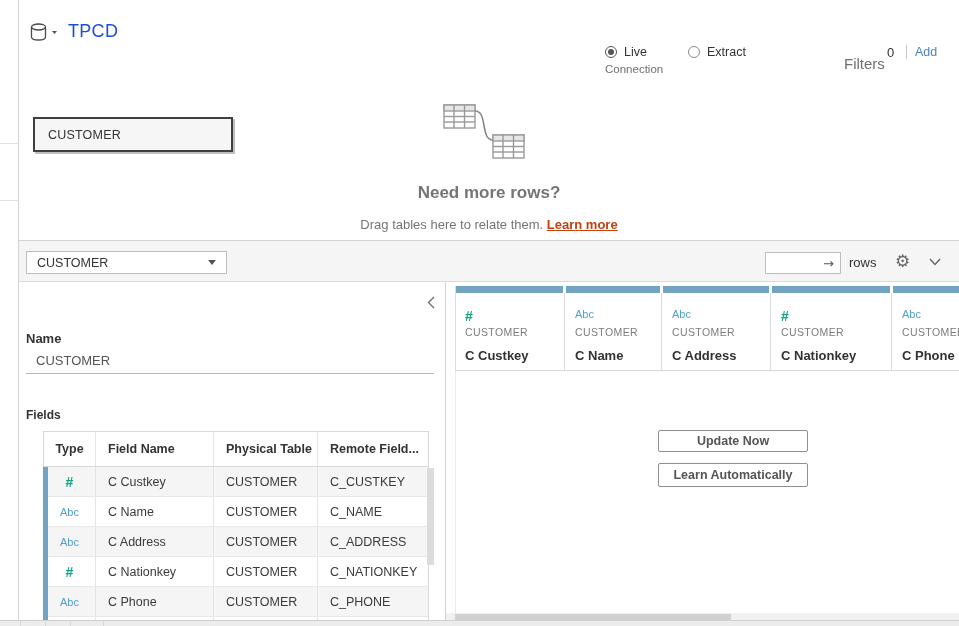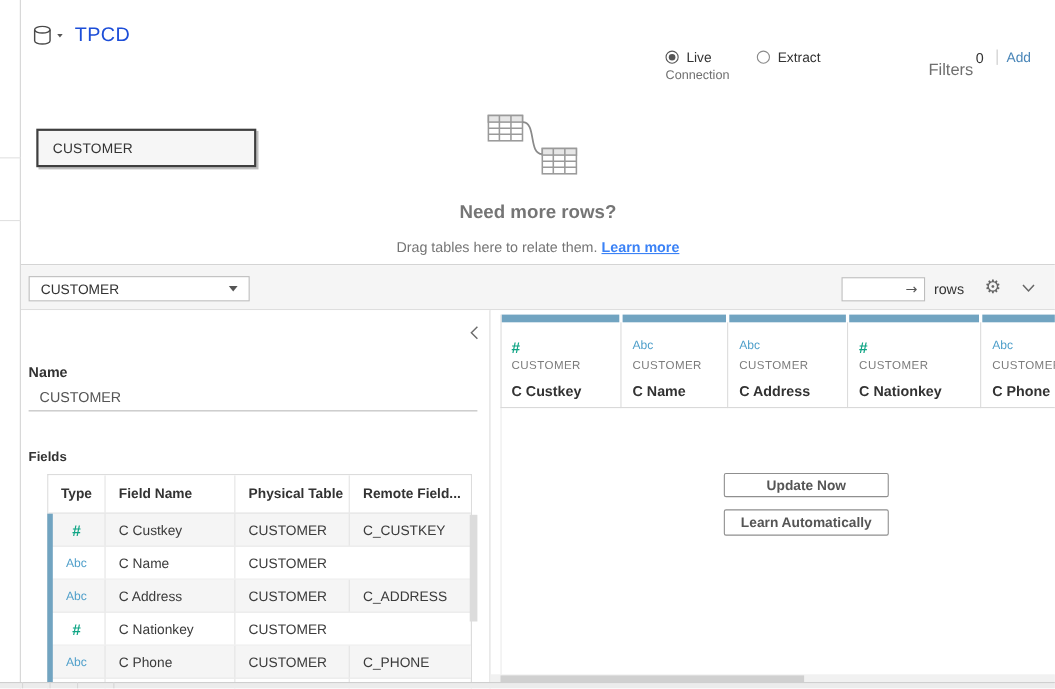--- a/index.html
+++ b/index.html
@@ -41,21 +41,21 @@
     left:33px; top:117px; width:200px; height:35px;
     background:#f6f6f6; border:2px solid #3f3f3f;
     box-shadow:2px 2px 0 rgba(0,0,0,0.25);
     display:flex; align-items:center; padding-left:13px;
     font-size:12.5px; color:#333; letter-spacing:.2px; cursor:pointer;
   }
 
   .empty-graphic { left:436px; top:100px; }
   .empty-title { left:19px; right:0; top:183px; text-align:center; font-size:17px; font-weight:bold; color:#757575; width:940px; left:19px; }
   .empty-sub { left:19px; top:217px; width:940px; text-align:center; font-size:13px; color:#757575; }
-  .empty-sub a { color:#3b82f6; font-weight:bold; text-decoration:underline; cursor:pointer; }
+  .empty-sub a { color:#c2410c; font-weight:bold; text-decoration:underline; cursor:pointer; }
 
   
   .toolbar { left:0; top:241px; width:959px; height:41px; background:#f5f5f5; border-bottom:1px solid #dcdcdc; }
   .table-select {
     left:26px; top:251px; width:201px; height:23px; background:#fff;
     border:1px solid #bdbdbd; display:flex; align-items:center;
     padding:0 10px; font-size:12.5px; color:#333; cursor:pointer;
   }
   .table-select .caret { margin-left:auto; width:0; height:0; border-left:4px solid transparent; border-right:4px solid transparent; border-top:5px solid #555; }
   .rows-input {
@@ -228,35 +228,37 @@
     <div class="ft-cell c-fname">C Custkey</div>
     <div class="ft-cell c-ptable">CUSTOMER</div>
     <div class="ft-cell c-remote">C_CUSTKEY</div>
   </div>
   <div class="ft-row ft-body-row">
     <div class="ft-cell c-type">
         <span class="glyph-str">Abc</span>
       </div>
     <div class="ft-cell c-fname">C Name</div>
     <div class="ft-cell c-ptable">CUSTOMER</div>
+    <div class="ft-cell c-remote">C_NAME</div>
   </div>
   <div class="ft-row ft-body-row alt">
     <div class="ft-cell c-type">
         <span class="glyph-str">Abc</span>
       </div>
     <div class="ft-cell c-fname">C Address</div>
     <div class="ft-cell c-ptable">CUSTOMER</div>
     <div class="ft-cell c-remote">C_ADDRESS</div>
   </div>
   <div class="ft-row ft-body-row">
     <div class="ft-cell c-type">
         <span class="glyph-num">#</span>
       </div>
     <div class="ft-cell c-fname">C Nationkey</div>
     <div class="ft-cell c-ptable">CUSTOMER</div>
+    <div class="ft-cell c-remote">C_NATIONKEY</div>
   </div>
   <div class="ft-row ft-body-row alt">
     <div class="ft-cell c-type">
         <span class="glyph-str">Abc</span>
       </div>
     <div class="ft-cell c-fname">C Phone</div>
     <div class="ft-cell c-ptable">CUSTOMER</div>
     <div class="ft-cell c-remote">C_PHONE</div>
   </div>
   <div class="ft-row ft-body-row">

